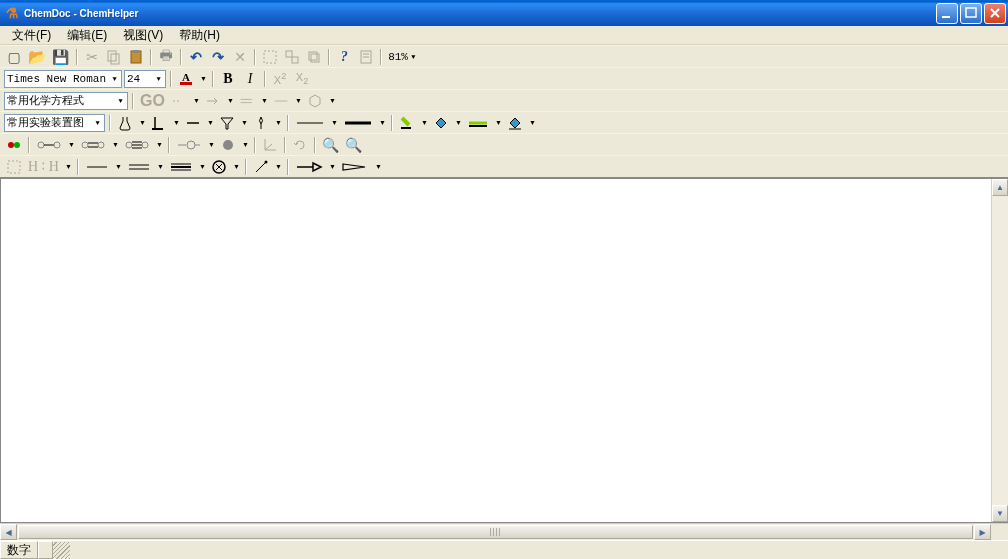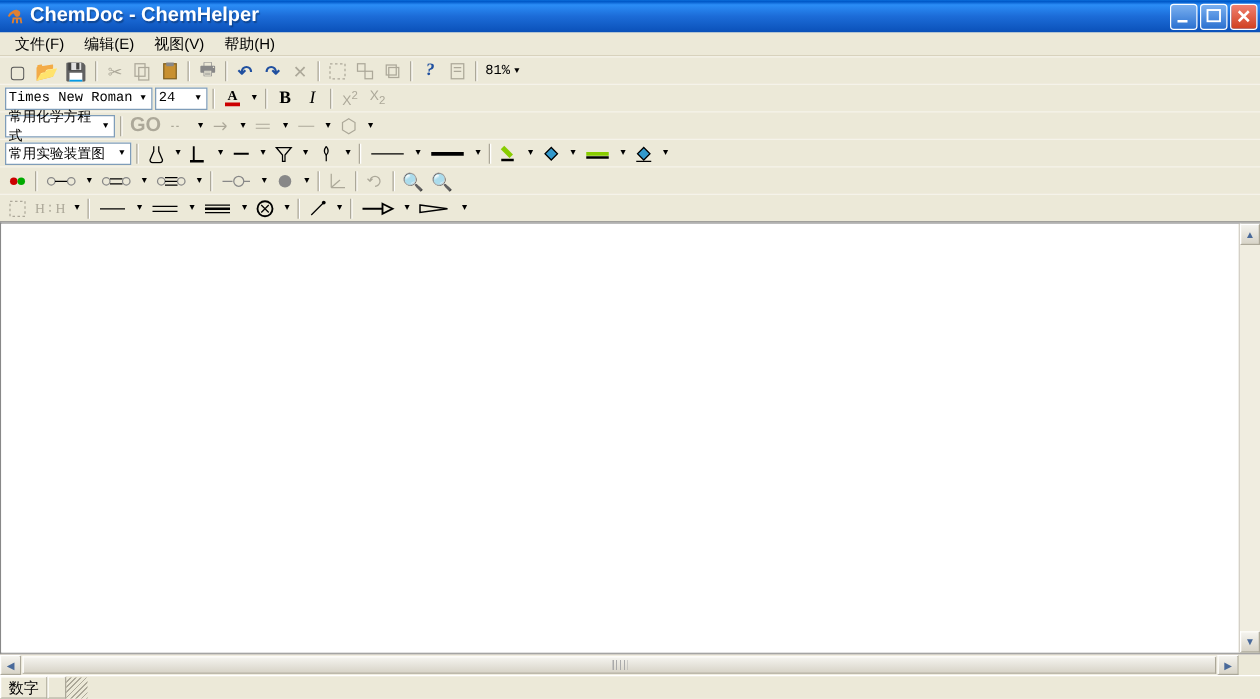--- a/index.html
+++ b/index.html
@@ -24,21 +24,21 @@
 }
 .titlebar .app-icon {
   width: 16px; height: 16px;
   margin-right: 4px;
   display: inline-flex;
   align-items: center;
   justify-content: center;
   color: #e08030;
   font-size: 14px;
 }
-.titlebar .title { flex: 1; font-size: 16px; text-shadow: 1px 1px 1px rgba(0,0,0,0.3); }
+.titlebar .title { flex: 1; font-size: 10px; text-shadow: 1px 1px 1px rgba(0,0,0,0.3); }
 .winbtns { display: flex; gap: 2px; }
 .winbtn {
   width: 22px; height: 21px;
   border: 1px solid #fff;
   border-radius: 3px;
   display: flex; align-items: center; justify-content: center;
   font-family: Arial, sans-serif;
   font-weight: bold;
   font-size: 13px;
   cursor: default;
@@ -335,21 +335,21 @@
     <span class="tb-sep"></span>
     <span class="tb-btn disabled">
         <span style="font-size:11px">X<sup>2</sup></span>
       </span>
     <span class="tb-btn disabled">
         <span style="font-size:11px">X<sub>2</sub></span>
       </span>
   </div>
 
   <div class="toolbar">
-    <div class="combo" style="width:88px">
+    <div class="combo" style="width:124px">
       <span style="flex:1;font-family:SimSun">常用化学方程式</span>
       <span class="dd-arrow">▼</span>
     </div>
     <span class="tb-sep"></span>
     <span class="tb-btn disabled">
         <span style="font-size:16px;font-weight:bold">GO</span>
       </span>
     <span class="tb-btn disabled">
         <svg class="ico" viewBox="0 0 16 16">
           <line x1="2" y1="8" x2="10" y2="8" stroke="#aca899" stroke-dasharray="2"></line>
@@ -539,21 +539,21 @@
       </span>
   </div>
 
   <div class="toolbar">
     <span class="tb-btn disabled">
         <svg class="ico" viewBox="0 0 16 16">
           <rect x="2" y="2" width="12" height="12" fill="none" stroke="#aca899" stroke-dasharray="2"></rect>
         </svg>
       </span>
     <span class="tb-btn disabled">
-        <span style="font-family:serif;font-size:11px">H ∶ H</span>
+        <span style="font-family:serif;font-size:14px">H ∶ H</span>
       </span>
       <span class="dd-arrow">▼</span>
     <span class="tb-sep"></span>
     <span class="tb-btn">
         <svg width="24" height="16" viewBox="0 0 24 16">
           <line x1="2" y1="8" x2="22" y2="8" stroke="#000"></line>
         </svg>
       </span>
       <span class="dd-arrow">▼</span>
     <span class="tb-btn">

